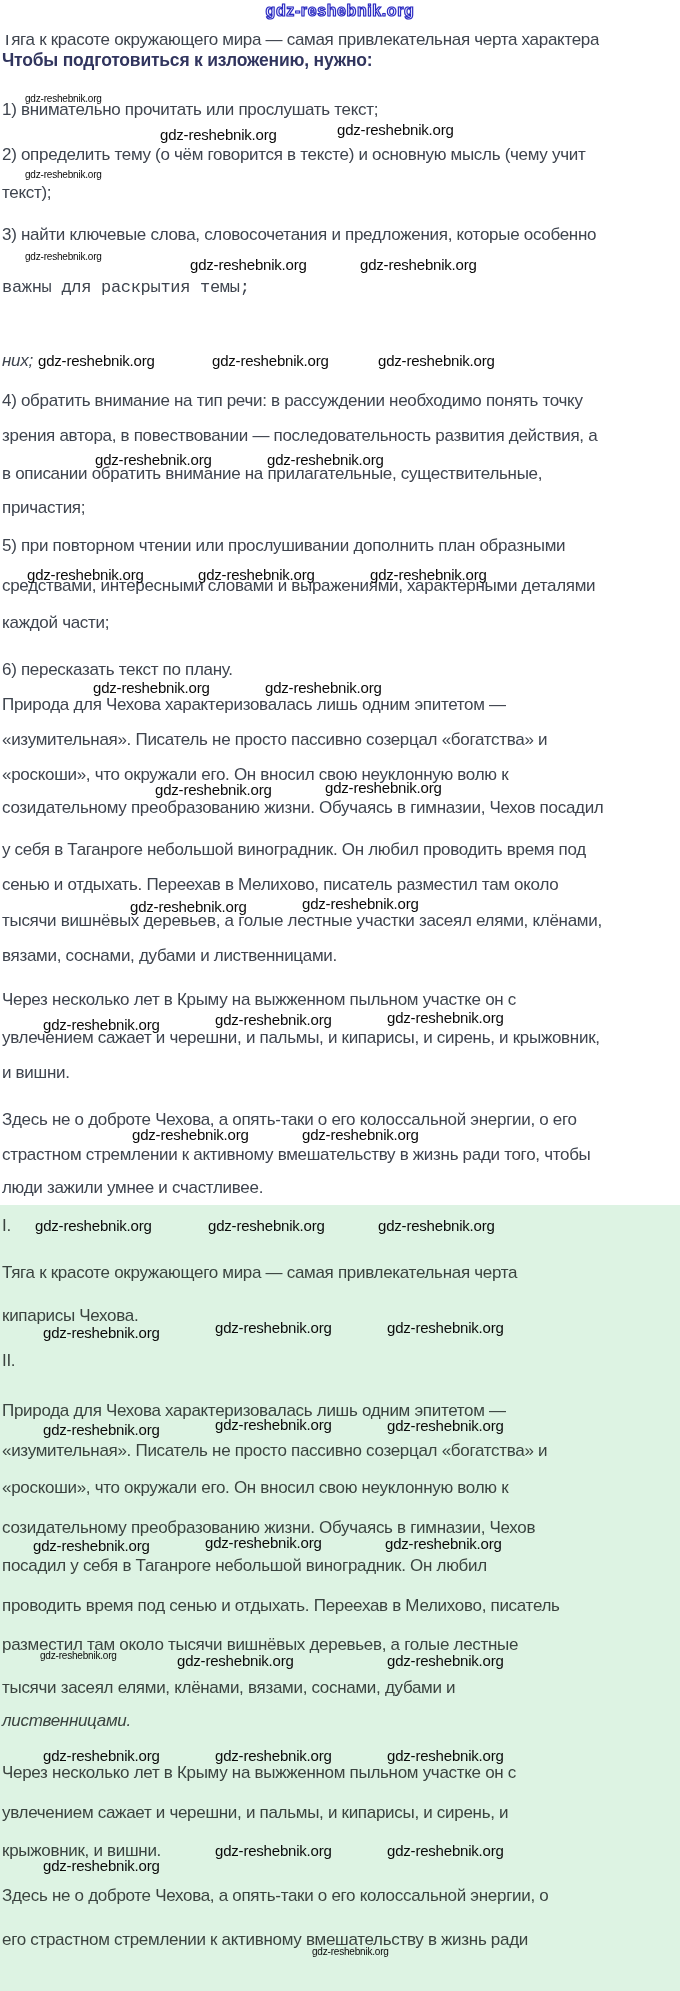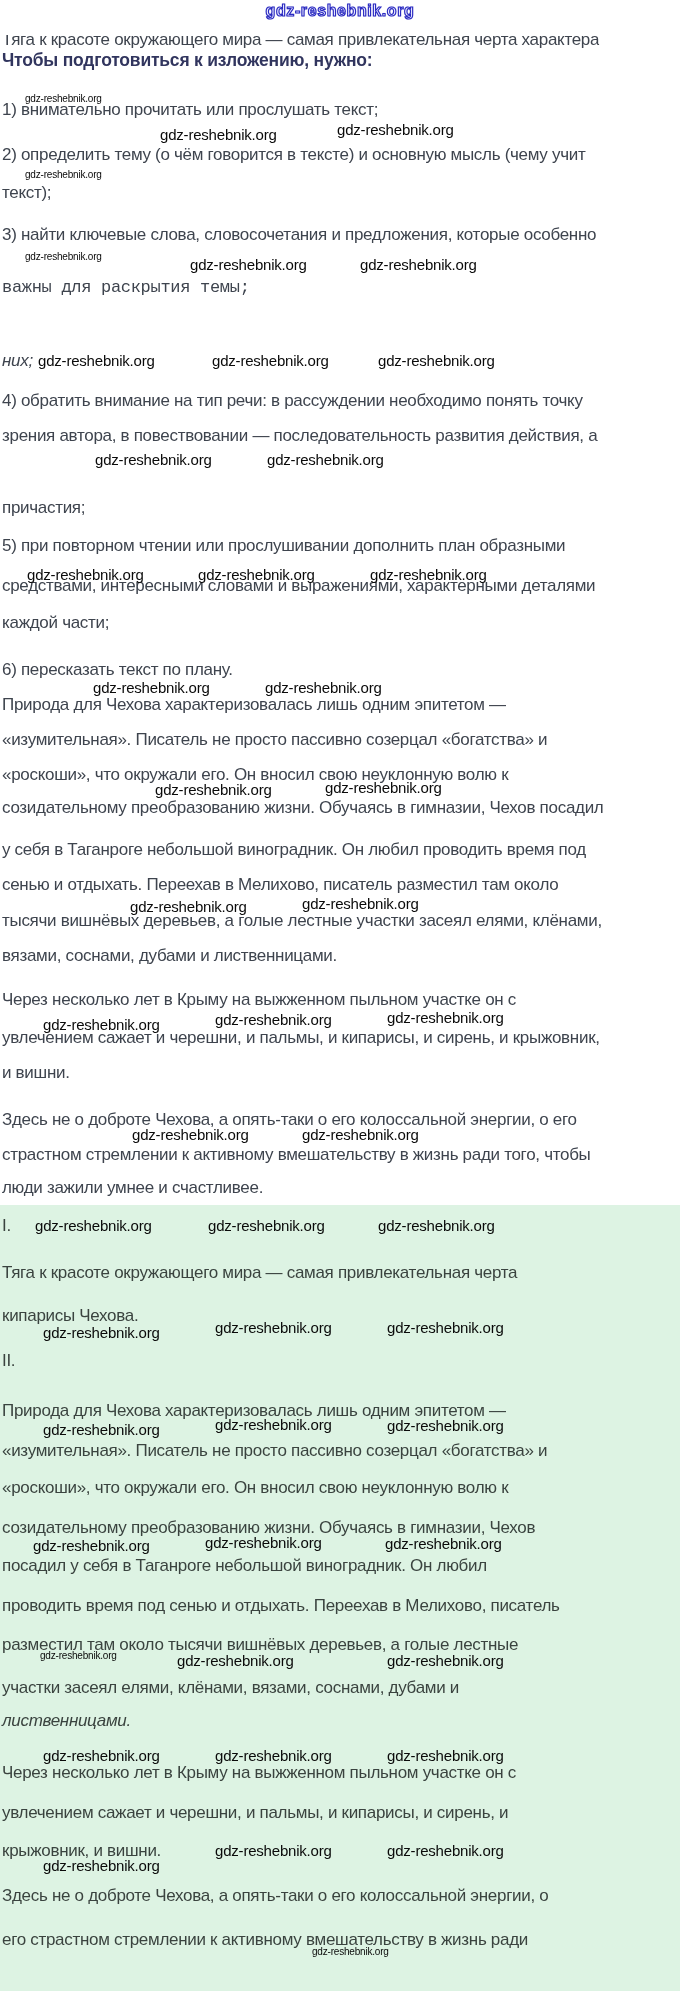--- a/index.html
+++ b/index.html
@@ -52,20 +52,21 @@
       <div class="line cropped" style="top: 30px;">Тяга к красоте окружающего мира — самая привлекательная черта характера</div>
       <div class="line heading" style="top: 50px;">Чтобы подготовиться к изложению, нужно:</div>
       <div class="line body" style="top: 100px;">1) внимательно прочитать или прослушать текст;</div>
       <div class="line body" style="top: 145px;">2) определить тему (о чём говорится в тексте) и основную мысль (чему учит</div>
       <div class="line body" style="top: 183px;">текст);</div>
       <div class="line body" style="top: 225px;">3) найти ключевые слова, словосочетания и предложения, которые особенно</div>
       <div class="line body" style="top: 278px; font-family: Liberation Mono, monospace;">важны для раскрытия темы;</div>
       <div class="line body" style="top: 351px; font-style: italic;">них;</div>
       <div class="line body" style="top: 391px;">4) обратить внимание на тип речи: в рассуждении необходимо понять точку</div>
       <div class="line body" style="top: 426px;">зрения автора, в повествовании — последовательность развития действия, а</div>
+      <div class="line body" style="top: 464px;">в описании обратить внимание на прилагательные, существительные,</div>
       <div class="line body" style="top: 498px;">причастия;</div>
       <div class="line body" style="top: 536px;">5) при повторном чтении или прослушивании дополнить план образными</div>
       <div class="line body" style="top: 576px;">средствами, интересными словами и выражениями, характерными деталями</div>
       <div class="line body" style="top: 613px;">каждой части;</div>
       <div class="line body" style="top: 660px;">6) пересказать текст по плану.</div>
       <div class="line body" style="top: 695px;">Природа для Чехова характеризовалась лишь одним эпитетом —</div>
       <div class="line body" style="top: 730px;">«изумительная». Писатель не просто пассивно созерцал «богатства» и</div>
       <div class="line body" style="top: 765px;">«роскоши», что окружали его. Он вносил свою неуклонную волю к</div>
       <div class="line body" style="top: 798px;">созидательному преобразованию жизни. Обучаясь в гимназии, Чехов посадил</div>
       <div class="line body" style="top: 840px;">у себя в Таганроге небольшой виноградник. Он любил проводить время под</div>
@@ -82,21 +83,21 @@
       <div class="line green" style="top: 1263px;">Тяга к красоте окружающего мира — самая привлекательная черта</div>
       <div class="line green" style="top: 1306px;">кипарисы Чехова.</div>
       <div class="line green" style="top: 1351px;">II.</div>
       <div class="line green" style="top: 1401px;">Природа для Чехова характеризовалась лишь одним эпитетом —</div>
       <div class="line green" style="top: 1441px;">«изумительная». Писатель не просто пассивно созерцал «богатства» и</div>
       <div class="line green" style="top: 1478px;">«роскоши», что окружали его. Он вносил свою неуклонную волю к</div>
       <div class="line green" style="top: 1518px;">созидательному преобразованию жизни. Обучаясь в гимназии, Чехов</div>
       <div class="line green" style="top: 1556px;">посадил у себя в Таганроге небольшой виноградник. Он любил</div>
       <div class="line green" style="top: 1596px;">проводить время под сенью и отдыхать. Переехав в Мелихово, писатель</div>
       <div class="line green" style="top: 1635px;">разместил там около тысячи вишнёвых деревьев, а голые лестные</div>
-      <div class="line green" style="top: 1678px;">участки засеял елями, клёнами, вязами, соснами, дубами и</div>
+      <div class="line green" style="top: 1678px;">тысячи засеял елями, клёнами, вязами, соснами, дубами и</div>
       <div class="line green" style="top: 1711px; font-style: italic;">лиственницами.</div>
       <div class="line green" style="top: 1763px;">Через несколько лет в Крыму на выжженном пыльном участке он с</div>
       <div class="line green" style="top: 1803px;">увлечением сажает и черешни, и пальмы, и кипарисы, и сирень, и</div>
       <div class="line green" style="top: 1841px;">крыжовник, и вишни.</div>
       <div class="line green" style="top: 1886px;">Здесь не о доброте Чехова, а опять-таки о его колоссальной энергии, о</div>
       <div class="line green" style="top: 1930px; text-align: center;">его страстном стремлении к активному вмешательству в жизнь ради</div>
     </div>
   <div class="layer" id="wm-root">
       <span class="wm wm-s" style="left: 25px; top: 93px;">gdz-reshebnik.org</span>
       <span class="wm wm-m" style="left: 160px; top: 126px;">gdz-reshebnik.org</span>

